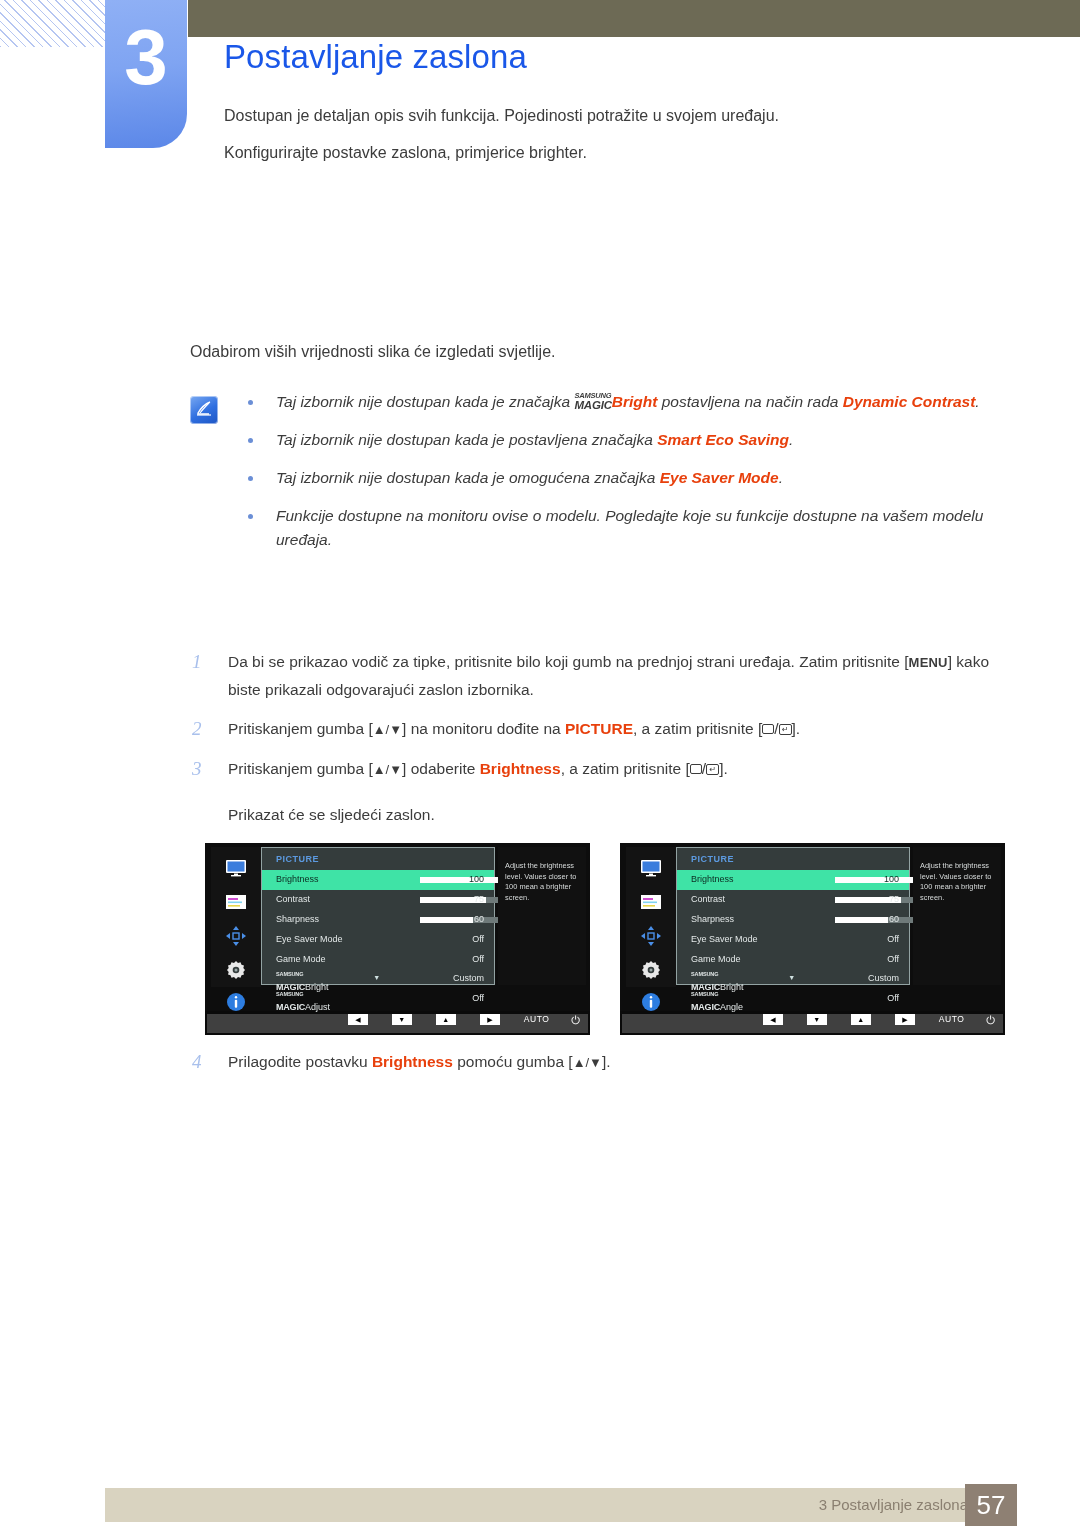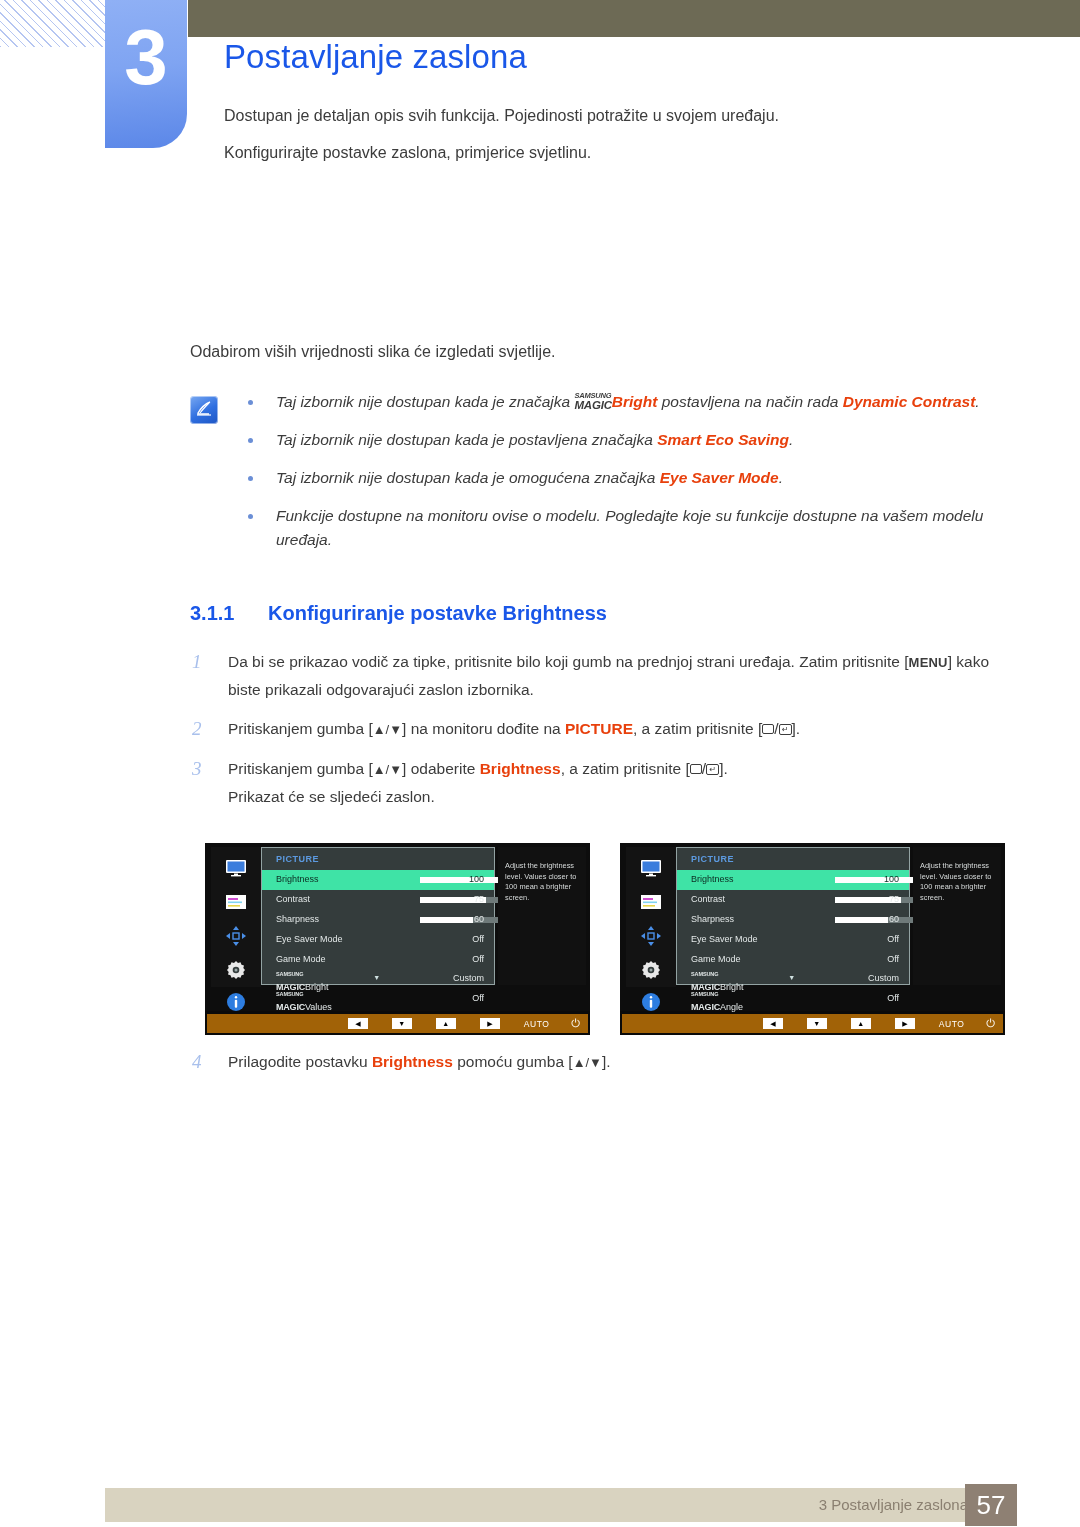--- a/index.html
+++ b/index.html
@@ -123,22 +123,22 @@
   .magic-osd { position:absolute; left:14px; top:2px; line-height:1; }
   .magic-osd .s { display:block; font-size:5.5px; color:#e3e8e8; font-weight:bold; letter-spacing:-.1px; line-height:6px; }
   .magic-osd .m { font-size:9px; color:#e3e8e8; font-weight:bold; letter-spacing:-.2px; }
   .magic-osd .suf { font-size:9px; color:#e3e8e8; }
 
   .caret { position:absolute; left:48%; bottom:3px; color:#cfe0e0; font-size:7px; }
 
   .osd-tip { position:absolute; right:4px; top:4px; width:88px; bottom:26px; background:#111111; }
   .osd-tip p { position:absolute; left:7px; top:14px; right:5px; font-size:7.4px; color:#d8dcdc; line-height:10.5px; }
 
-  .osd-foot { position:absolute; left:2px; right:2px; bottom:2px; height:19px; background:#a16207;
-              display:flex; align-items:center; }
+  .osd-foot { position:absolute; left:2px; right:2px; bottom:2px; height:19px; background:#404040;
+              display:flex; align-items:flex-start; }
   .fbtn { width:20px; height:11px; background:#ffffff; color:#000; font-size:7px;
           display:flex; align-items:center; justify-content:center; margin-right:24px; }
   .fauto { color:#ffffff; font-size:8.5px; letter-spacing:.5px; margin-right:22px; }
   .fpow { color:#ffffff; font-size:11px; }
 
   
   .footbar { position:absolute; left:105px; top:1488px; width:910px; height:34px; background:#d9d3c0; }
   .foot-txt { position:absolute; right:112px; top:1496px; font-size:15px; color:#8a7f70; }
   .pagebox { position:absolute; left:965px; top:1484px; width:52px; height:42px; background:#8e8073; }
   .pagebox span { position:absolute; left:0; right:0; top:6px; text-align:center; color:#fff; font-size:26px; }
@@ -150,21 +150,21 @@
 
   <div class="hatch"></div>
   <div class="topbar"></div>
 
   <div class="chapter-badge">
     <div class="chapter-num">3</div>
   </div>
 
   <div class="chapter-title">Postavljanje zaslona</div>
   <div class="chapter-sub l1">Dostupan je detaljan opis svih funkcija. Pojedinosti potražite u svojem uređaju.</div>
-  <div class="chapter-sub l2">Konfigurirajte postavke zaslona, primjerice svjetlinu.</div>
+  <div class="chapter-sub l2">Konfigurirajte postavke zaslona, primjerice brighter.</div>
 
 
   <div class="para p2">Odabirom viših vrijednosti slika će izgledati svjetlije.</div>
 
   <div class="note-icon">
     <svg width="18" height="18" viewBox="0 0 18 18">
       <path d="M15 2 C10 4 6 8 3 13 L3 14 L14 14" fill="none" stroke="#ffffff" stroke-width="1.4"></path>
       <path d="M14 3 C11 6 8 9 5 13" fill="none" stroke="#ffffff" stroke-width="1.1"></path>
       <path d="M2 15 L16 15" stroke="#ffffff" stroke-width="1.2"></path>
     </svg>
@@ -182,40 +182,37 @@
 
     <div class="bl">
       <span>Taj izbornik nije dostupan kada je omogućena značajka </span><span class="red">Eye Saver Mode</span><span>.</span>
     </div>
 
     <div class="bl">
       <span>Funkcije dostupne na monitoru ovise o modelu. Pogledajte koje su funkcije dostupne na vašem modelu uređaja.</span>
     </div>
   </div>
 
-  <div class="sec-h2">
-    <span class="n">3.1.1</span><span>Konfiguriranje postavke Brightness</span>
-  </div>
 
   <div class="steps">
 
     <div class="step">
       <span class="idx">1</span>
       <span>Da bi se prikazao vodič za tipke, pritisnite bilo koji gumb na prednjoj strani uređaja. Zatim pritisnite [</span><span class="kbd">MENU</span><span>] kako biste prikazali odgovarajući zaslon izbornika.</span>
     </div>
 
     <div class="step">
       <span class="idx">2</span>
       <span>Pritiskanjem gumba [</span><span class="glyph">▲/▼</span><span>] na monitoru dođite na </span><span class="red">PICTURE</span><span>, a zatim pritisnite [</span><span class="btnbox"></span><span>/</span><span class="btnret">↵</span><span>].</span>
     </div>
 
     <div class="step">
       <span class="idx">3</span>
       <span>Pritiskanjem gumba [</span><span class="glyph">▲/▼</span><span>] odaberite </span><span class="red">Brightness</span><span>, a zatim pritisnite [</span><span class="btnbox"></span><span>/</span><span class="btnret">↵</span><span>].</span>
-      <div style="margin-top:0;">Prikazat će se sljedeći zaslon.</div>
+      <div style="margin-top:18px;">Prikazat će se sljedeći zaslon.</div>
     </div>
   </div>
 
   <div class="osd left">
     <div class="osd-body">
       <div class="osd-rail">
         <div class="rail-ic" style="top:8px;">
           <svg width="22" height="18" viewBox="0 0 22 18">
               <rect x="1" y="1" width="20" height="13" rx="1" fill="#ffffff"></rect>
               <rect x="2.5" y="2.5" width="17" height="10" fill="#3b7ddd"></rect>
@@ -297,21 +294,21 @@
           <span class="magic-osd">
             <span class="s">SAMSUNG</span>
             <span class="m">MAGIC</span><span class="suf">Bright</span>
           </span>
           <span class="val">Custom</span>
         </div>
 
         <div class="row" style="top:141px;">
           <span class="magic-osd">
             <span class="s">SAMSUNG</span>
-            <span class="m">MAGIC</span><span class="suf">Values</span>
+            <span class="m">MAGIC</span><span class="suf">Adjust</span>
           </span>
           <span class="val">Off</span>
         </div>
 
         <div class="caret">▼</div>
       </div>
 
       <div class="osd-tip">
         <p>Adjust the brightness level. Values closer to 100 mean a brighter screen.</p>
       </div>

